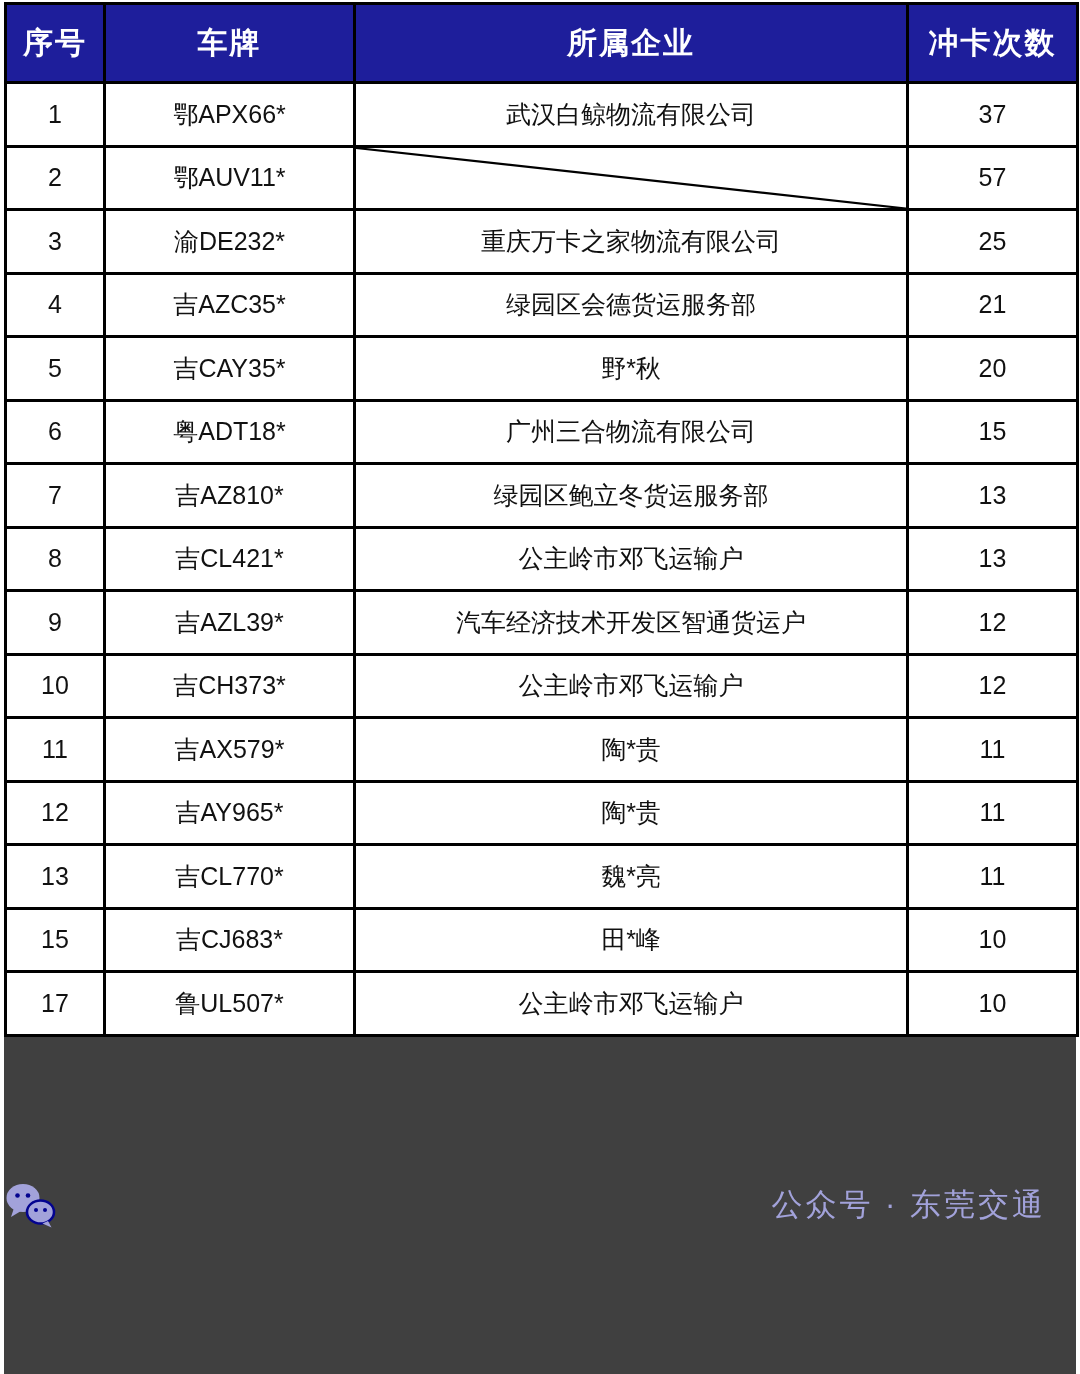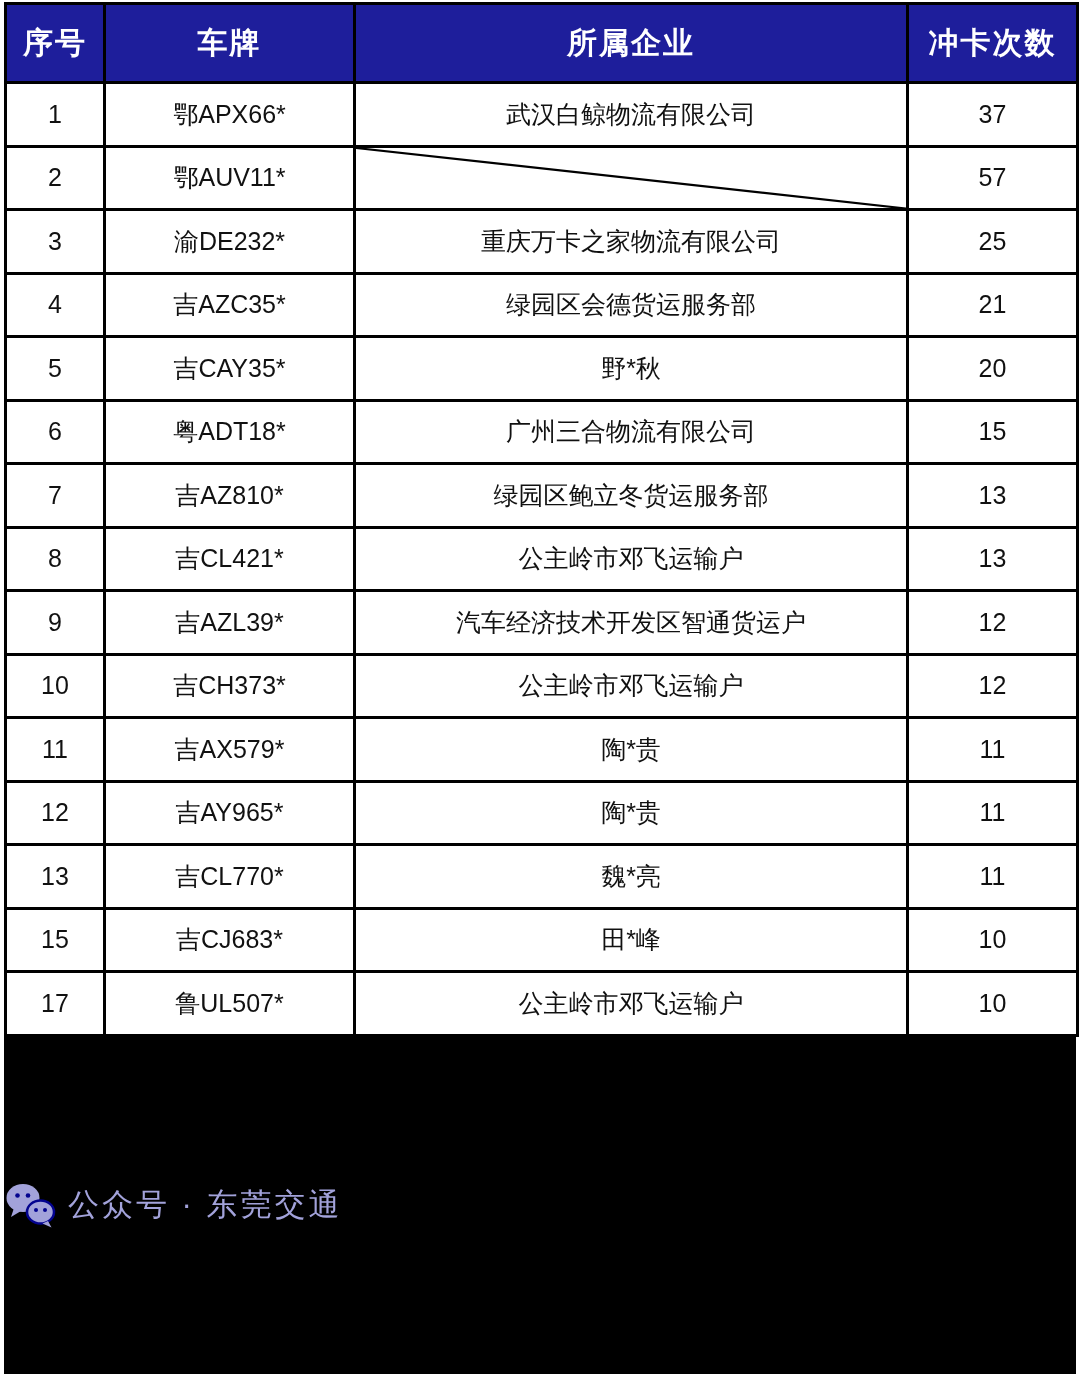--- a/index.html
+++ b/index.html
@@ -51,24 +51,24 @@
     width: 100%; height: 100%;
   }
   svg.diag line {
     stroke: #000000;
     stroke-width: 2.2px;
     vector-effect: non-scaling-stroke;
   }
   .footer {
     flex: 1 1 auto;
     margin: 0 4px;
-    background: #000000;
+    background: #404040;
     display: flex;
     align-items: center;
-    justify-content: flex-start;
+    justify-content: space-between;
     padding-right: 30px;
     gap: 12px;
   }
   .wx-icon { display: inline-flex; width: 52px; height: 46px; }
   .wx-text {
     color: #a2a2da;
     font-size: 31px;
     letter-spacing: 3px;
     white-space: nowrap;
   }

